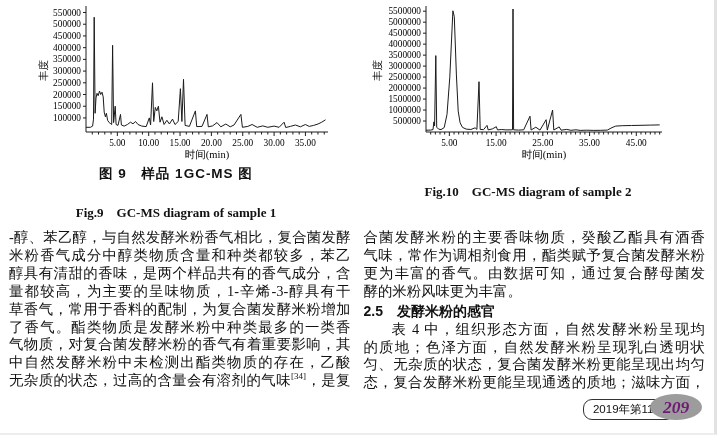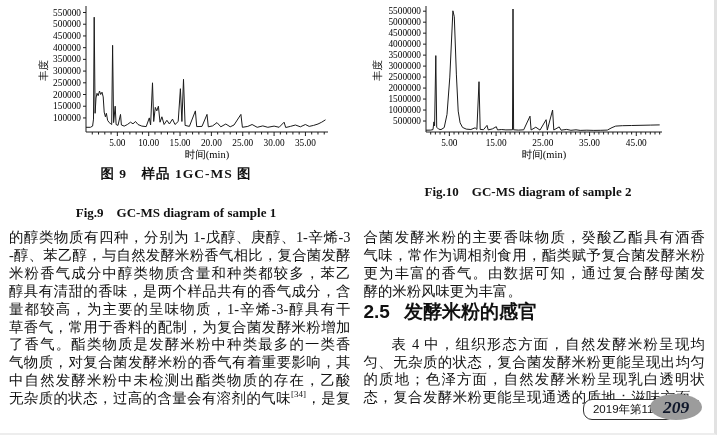--- a/index.html
+++ b/index.html
@@ -8,35 +8,35 @@
     background:#fff; overflow:hidden;
     border-right:3px solid #e2e2e2; border-bottom:2px solid #ededed;
     font-family:"Liberation Serif", serif; color:#111;
   }
   .figures{display:flex; padding-top:4px;}
   .fig{width:352px; margin:0; display:block;}
   .fig svg{display:block;}
   .fig-left svg{margin-left:36px;}
   .fig-right svg{margin-left:18px;}
   .cap{ text-align:center; margin-top:3px; }
-  .cap-cn{ font-family:Liberation Serif, serif; font-weight:bold; font-size:13.5px; letter-spacing:1px; }
+  .cap-cn{ font-family:Liberation Sans, sans-serif; font-weight:bold; font-size:13.5px; letter-spacing:1px; }
   .cap-en{ font-family:"Liberation Serif", serif; font-weight:bold; font-size:13px; margin-top:21px; }
   .textcols{display:flex; gap:13px; padding:0 9px; margin-top:7px;}
   .col{flex:1; min-width:0;}
   .line{
     margin:0; font-size:14.4px; line-height:17.9px;
     text-align:justify; text-align-last:justify;
     white-space:nowrap; overflow:visible;
   }
   .line.short{text-align-last:left;}
   .line.indent{padding-left:28px;}
   .cite{font-size:9px; vertical-align:super; line-height:0;}
   .heading{
-    margin:1px 0 15px 0; font-family:"Liberation Sans", sans-serif;
-    font-weight:bold; font-size:19px; line-height:19px;
+    margin:1px 0 0 0; font-family:"Liberation Sans", sans-serif;
+    font-weight:bold; font-size:14px; line-height:19px;
   }
   .heading .hnum{margin-right:14px;}
   
   .ax{stroke:#1c1c1c; stroke-width:1;}
   .trace{fill:none; stroke:#1b1b1b; stroke-width:1; stroke-linejoin:round;}
   .tick{font-family:"Liberation Serif", serif; font-size:9.3px; fill:#000;}
   .yt{text-anchor:end;}
   .xt{text-anchor:middle;}
   .alabel{font-family:"Liberation Serif", serif; font-size:10.5px; fill:#000; text-anchor:middle;}
   
@@ -44,21 +44,21 @@
   .issue-box{
     position:absolute; right:27px; top:5px; height:19px; line-height:18px;
     padding:0 9px; border:1.5px solid #333; border-radius:9px;
     background:#fff; font-size:11.5px; font-family:"Liberation Sans", sans-serif;
   }
   .pagenum-ellipse{
     position:absolute; right:0; top:0; width:52px; height:26px;
     background:#9c9c9c; border-radius:50%;
     display:flex; align-items:center; justify-content:center;
   }
-  .pg{font-family:"Liberation Serif", serif; font-style:italic; font-weight:bold; font-size:17.5px; color:#0f172a;}
+  .pg{font-family:"Liberation Serif", serif; font-style:italic; font-weight:bold; font-size:17.5px; color:#701a75;}
 </style>
 </head>
 <body>
 
 <div class="page">
 
   <div class="figures">
     <figure class="fig fig-left">
       <svg width="300" height="158">
           <line x1="50" y1="2" x2="50" y2="128" class="ax"></line>
@@ -223,40 +223,39 @@
           <polyline points="56.0,126.2 60.7,126.1 63.0,125.6 63.9,117.9 64.6,121.8 65.8,51.6 66.7,123.2 68.6,125.1 71.0,125.6 74.2,123.6 77.0,110.4 79.8,73.1 82.9,6.8 84.3,12.7 86.4,70.9 88.2,107.1 90.1,118.8 92.5,123.4 96.2,125.1 100.9,125.5 105.1,123.8 106.9,125.4 109.0,77.7 110.2,125.4 113.5,125.7 117.0,121.4 118.2,125.9 122.4,124.9 126.3,122.7 127.5,125.9 131.7,125.5 135.9,125.9 142.5,125.8 143.0,5.0 143.6,125.8 148.5,126.1 153.7,125.8 160.0,112.2 161.1,126.0 165.8,123.2 170.0,126.1 176.1,115.7 177.3,126.1 182.6,106.0 183.8,126.0 189.2,122.9 191.1,126.2 196.7,125.4 200.9,126.3 206.0,125.8 210.2,126.4 216.8,126.2 223.8,126.4 230.8,126.3 237.3,126.1 242.0,123.6 245.7,122.1 252.3,121.7 261.6,121.5 271.0,121.3 280.3,121.1 289.7,120.9" class="trace"></polyline>
         </svg>
       <figcaption class="cap">
         <div class="cap-en">Fig.10　GC-MS diagram of sample 2</div>
       </figcaption>
     </figure>
   </div>
 
   <div class="textcols">
     <div class="col">
-      <p class="line">的醇类物质有四种，分别为 1-戊醇、庚醇、1-辛烯-3</p>
       <p class="line">-醇、苯乙醇，与自然发酵米粉香气相比，复合菌发酵</p>
       <p class="line">米粉香气成分中醇类物质含量和种类都较多，苯乙</p>
       <p class="line">醇具有清甜的香味，是两个样品共有的香气成分，含</p>
       <p class="line">量都较高，为主要的呈味物质，1-辛烯-3-醇具有干</p>
       <p class="line">草香气，常用于香料的配制，为复合菌发酵米粉增加</p>
       <p class="line">了香气。酯类物质是发酵米粉中种类最多的一类香</p>
       <p class="line">气物质，对复合菌发酵米粉的香气有着重要影响，其</p>
       <p class="line">中自然发酵米粉中未检测出酯类物质的存在，乙酸</p>
       <p class="line"><span>无杂质的状态，过高的含量会有溶剂的气味</span><sup class="cite">[34]</sup><span>，是复</span></p>
     </div>
     <div class="col">
       <p class="line">合菌发酵米粉的主要香味物质，癸酸乙酯具有酒香</p>
       <p class="line">气味，常作为调相剂食用，酯类赋予复合菌发酵米粉</p>
       <p class="line">更为丰富的香气。由数据可知，通过复合酵母菌发</p>
       <p class="line short">酵的米粉风味更为丰富。</p>
       <p class="heading"><span class="hnum">2.5</span><span>发酵米粉的感官</span></p>
       <p class="line indent">表 4 中，组织形态方面，自然发酵米粉呈现均</p>
+      <p class="line">的质地；色泽方面，自然发酵米粉呈现乳白透明状</p>
       <p class="line">匀、无杂质的状态，复合菌发酵米粉更能呈现出均匀</p>
-      <p class="line">的质地；色泽方面，自然发酵米粉呈现乳白透明状</p>
       <p class="line">态，复合发酵米粉更能呈现通透的质地；滋味方面，</p>
     </div>
   </div>
 
   <div class="footer">
     <div class="issue-box">
       <span>2019年第11期</span>
     </div>
     <div class="pagenum-ellipse">
       <span class="pg">209</span>

